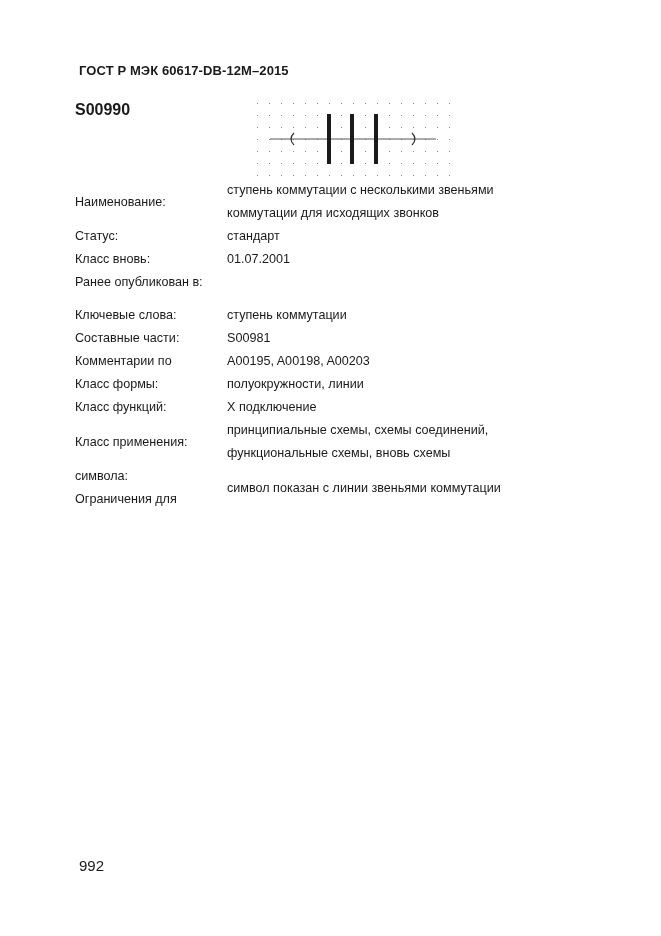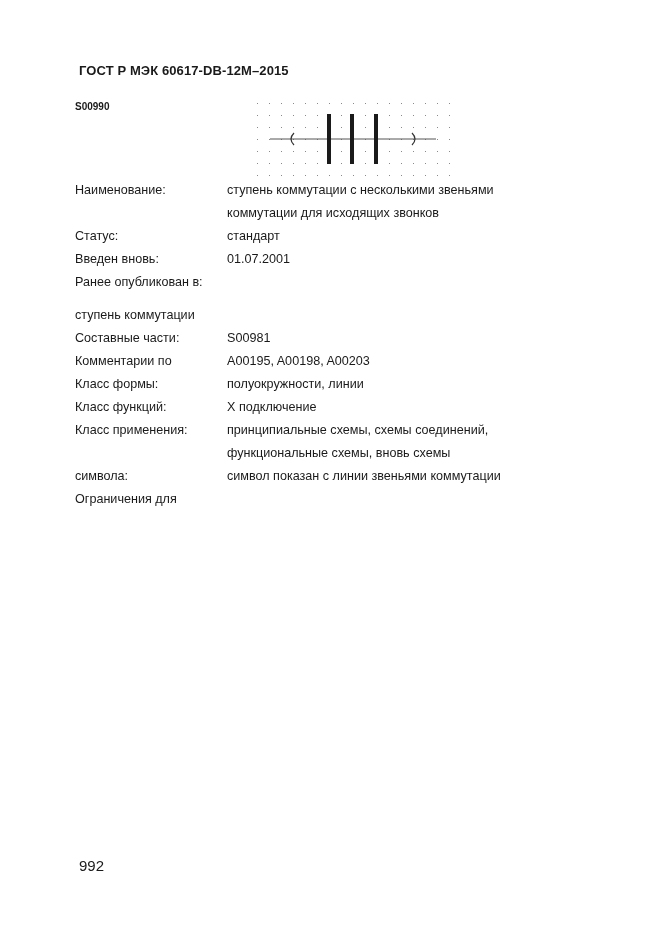--- a/index.html
+++ b/index.html
@@ -1,22 +1,22 @@
 <!DOCTYPE html>
 <html><head>
   <meta charset="utf-8">
   <style>
     html, body { margin: 0; padding: 0; background: #ffffff; }
     body { width: 661px; height: 936px; position: relative; overflow: hidden;
       font-family: "Liberation Sans", "DejaVu Sans", sans-serif; color: #1a1a1a; }
     .doc-header { position: absolute; left: 79px; top: 63px; font-size: 13px; font-weight: bold; letter-spacing: 0.1px; text-align: right; }
-    .symbol-code { position: absolute; left: 75px; top: 101px; font-size: 10px; font-weight: bold; }
+    .symbol-code { position: absolute; left: 75px; top: 101px; font-size: 16px; font-weight: bold; }
     .symbol-figure { position: absolute; left: 250px; top: 98px; width: 210px; height: 82px; }
     .props { position: absolute; left: 75px; top: 179px; width: 480px; font-size: 12.6px; }
-    .row { display: flex; line-height: 23px; }
+    .row { display: flex; line-height: 23px; align-items: center; }
     .row .label { width: 152px; flex: 0 0 152px; }
     .row .value { flex: 1; }
     .gap { height: 10px; }
     .page-number { position: absolute; left: 79px; top: 857px; font-size: 15px; }
   </style>
 </head>
 <body>
 
 <div class="doc-header">ГОСТ Р МЭК 60617-DB-12M–2015</div>
 
@@ -45,30 +45,31 @@
     <div class="value">
       <div>ступень коммутации с несколькими звеньями</div>
       <div>коммутации для исходящих звонков</div>
     </div>
   </div>
   <div class="row">
     <div class="label">Статус:</div>
     <div class="value">стандарт</div>
   </div>
   <div class="row">
-    <div class="label">Введен вновь:</div>
+    <div class="label">Класс вновь:</div>
     <div class="value">01.07.2001</div>
   </div>
   <div class="row">
     <div class="label">Ранее опубликован в:</div>
   </div>
 
   <div class="gap"></div>
 
   <div class="row">
+    <div class="label">Ключевые слова:</div>
     <div class="value">ступень коммутации</div>
   </div>
   <div class="row">
     <div class="label">Составные части:</div>
     <div class="value">S00981</div>
   </div>
   <div class="row">
     <div class="label">
       <div>Комментарии по</div>
     </div>

